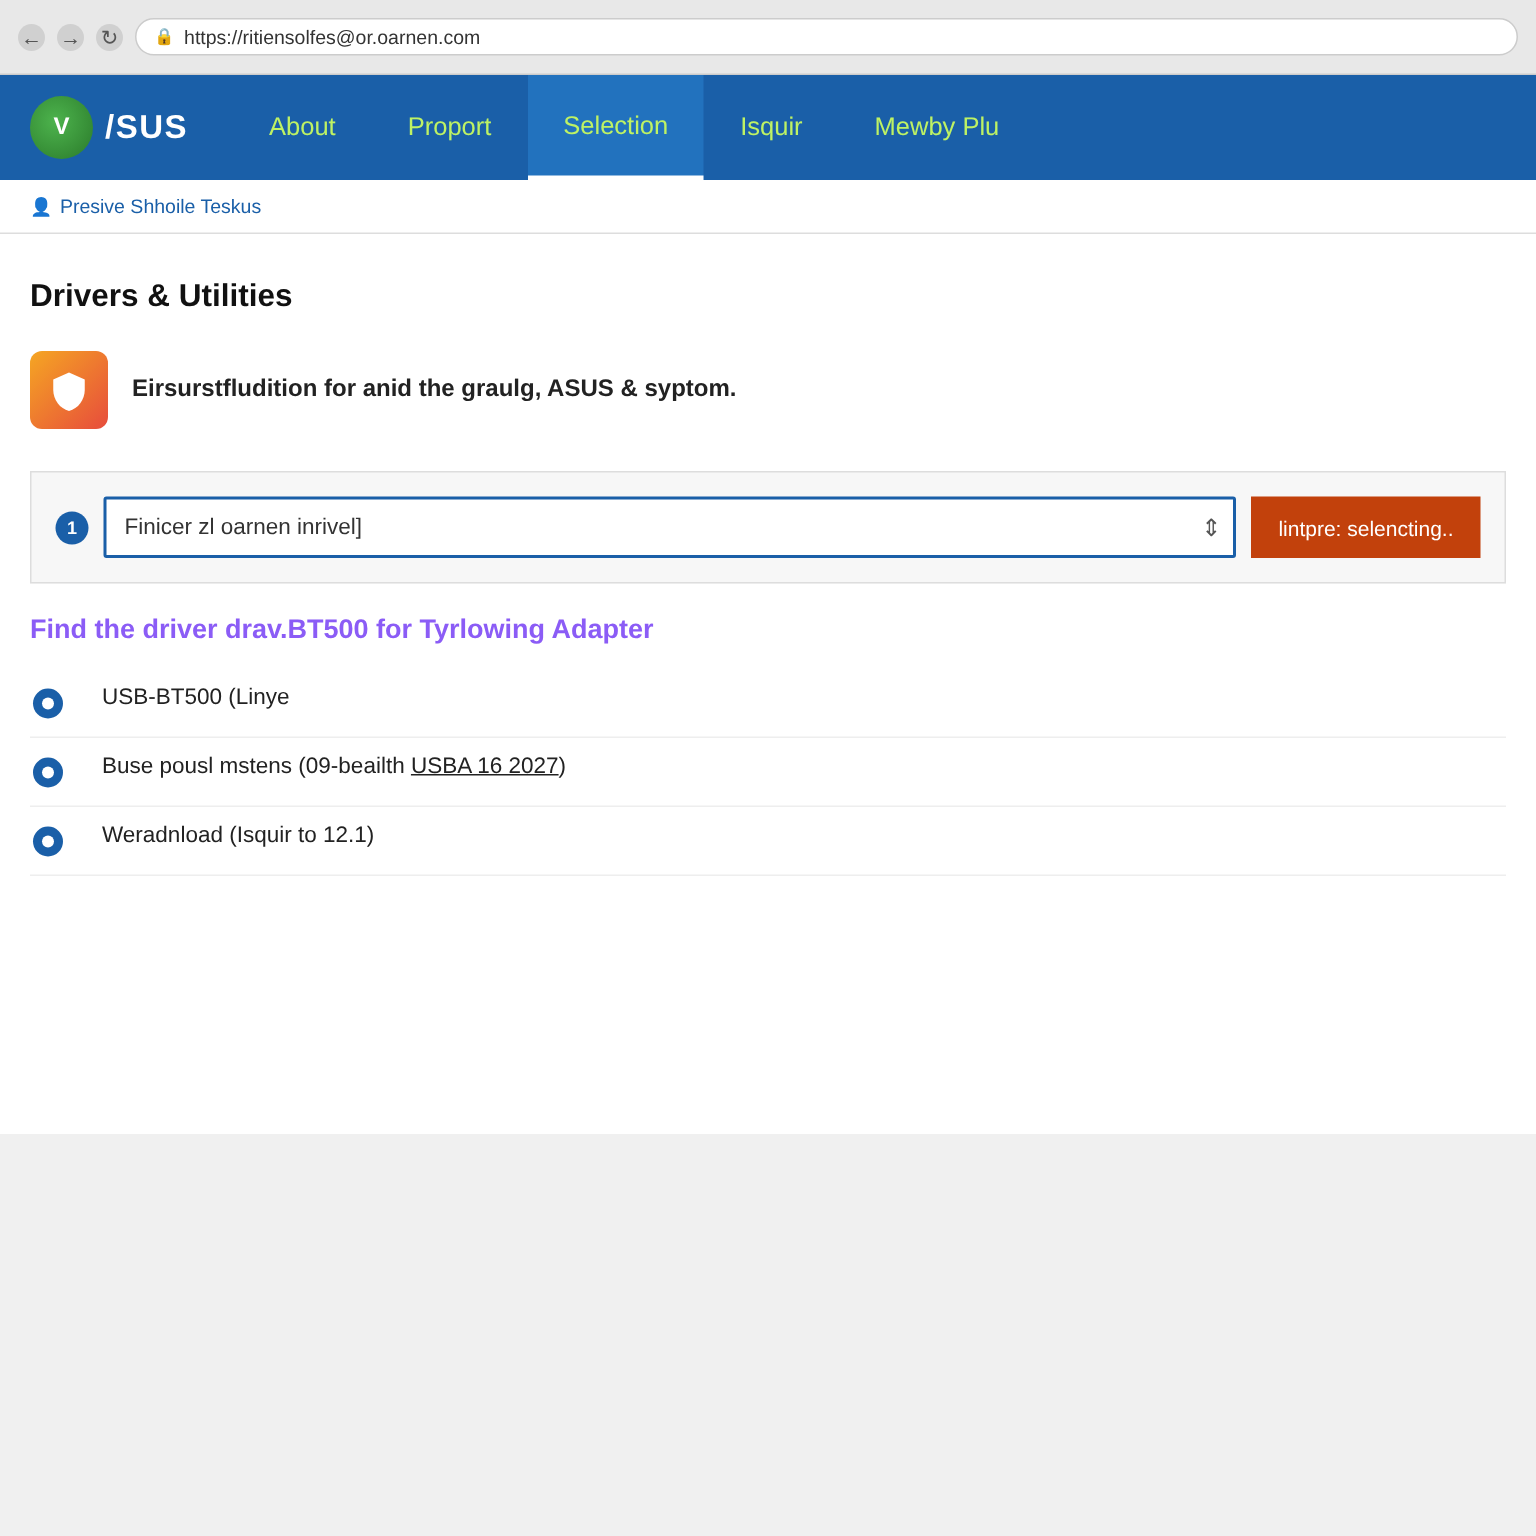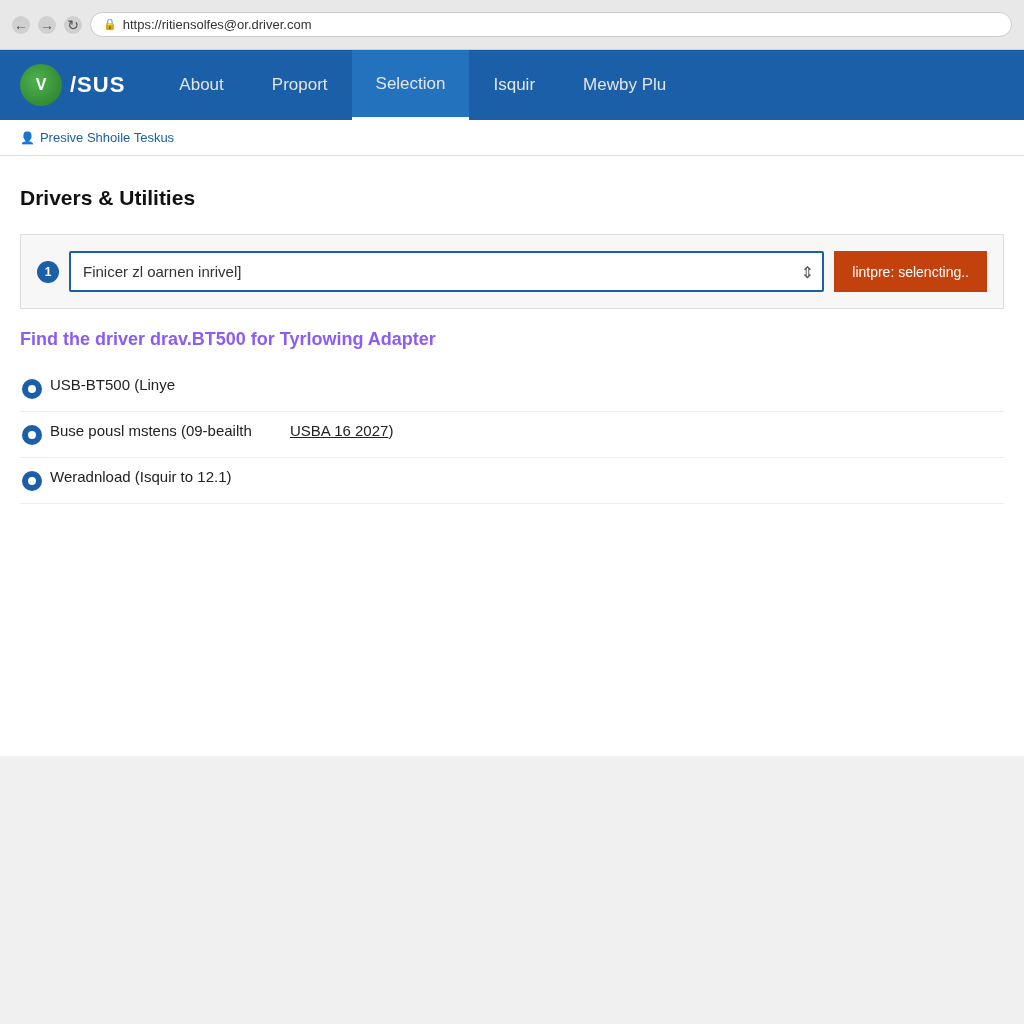--- a/index.html
+++ b/index.html
@@ -56,21 +56,21 @@
     }
     .asus-text {
       color: white; font-size: 22px; font-weight: bold; letter-spacing: 1px;
     }
     .nav-items {
       display: flex; align-items: stretch; flex: 1;
     }
     .nav-item {
       display: flex; align-items: center;
       padding: 16px 24px;
-      color: #e5e5e5;
+      color: #bef264;
       font-size: 17px;
       cursor: pointer;
       text-decoration: none;
       position: relative;
     }
     .nav-item.active {
       background: #2272be;
       border-bottom: 3px solid white;
     }
 
@@ -163,43 +163,43 @@
     }
 
     
     .result-heading {
       color: #8b5cf6;
       font-size: 18px;
       font-weight: bold;
       margin-bottom: 16px;
     }
     .result-item {
-      display: flex; align-items: flex-start; gap: 6px;
+      display: flex; align-items: flex-start; gap: 24px;
       padding: 10px 0;
       border-bottom: 1px solid #eee;
       font-size: 15px; color: #222;
     }
     .result-icon {
       width: 24px; height: 24px; flex-shrink: 0;
       margin-top: 1px;
     }
     .result-icon svg { width: 100%; height: 100%; }
     .result-text { flex: 1; }
-    .underline { text-decoration: underline; margin-left: 34px; }
+    .underline { text-decoration: underline; }
   </style>
 </head>
 <body>
 
 <div class="browser-chrome">
   <div class="browser-btn">←</div>
   <div class="browser-btn">→</div>
   <div class="browser-btn">↻</div>
   <div class="address-bar">
     <span class="lock-icon">🔒</span>
-    <span>https://ritiensolfes@or.driver.com</span>
+    <span>https://ritiensolfes@or.oarnen.com</span>
   </div>
 </div>
 
 <div class="nav-bar">
   <div class="nav-logo">
     <div class="logo-circle">
       <span>V</span>
     </div>
     <span class="asus-text">/SUS</span>
   </div>
@@ -223,20 +223,28 @@
 </div>
 
 <div class="breadcrumb">
   <span class="breadcrumb-icon">👤</span>
   <span>Presive Shhoile Teskus</span>
 </div>
 
 <div class="main-content">
   <h1 class="page-title">Drivers &amp; Utilities</h1>
 
+  <div class="desc-row">
+    <div class="shield-icon-wrap">
+      <svg viewBox="0 0 24 24" width="28" height="28" fill="white">
+        <path d="M12 2L3 6v6c0 5.5 3.8 10.7 9 12 5.2-1.3 9-6.5 9-12V6L12 2z"></path>
+      </svg>
+    </div>
+    <span class="desc-text">Eirsurstfludition for anid the graulg, ASUS &amp; syptom.</span>
+  </div>
 
   <div class="search-section">
     <div class="search-row">
       <div class="step-badge">1</div>
       <div class="search-input-wrap">
         <input class="search-input" type="text" value="Finicer zl oarnen inrivel]" style="">
         <span class="search-input-arrow">⇕</span>
       </div>
       <button class="filter-btn">lintpre: selencting..</button>
     </div>

